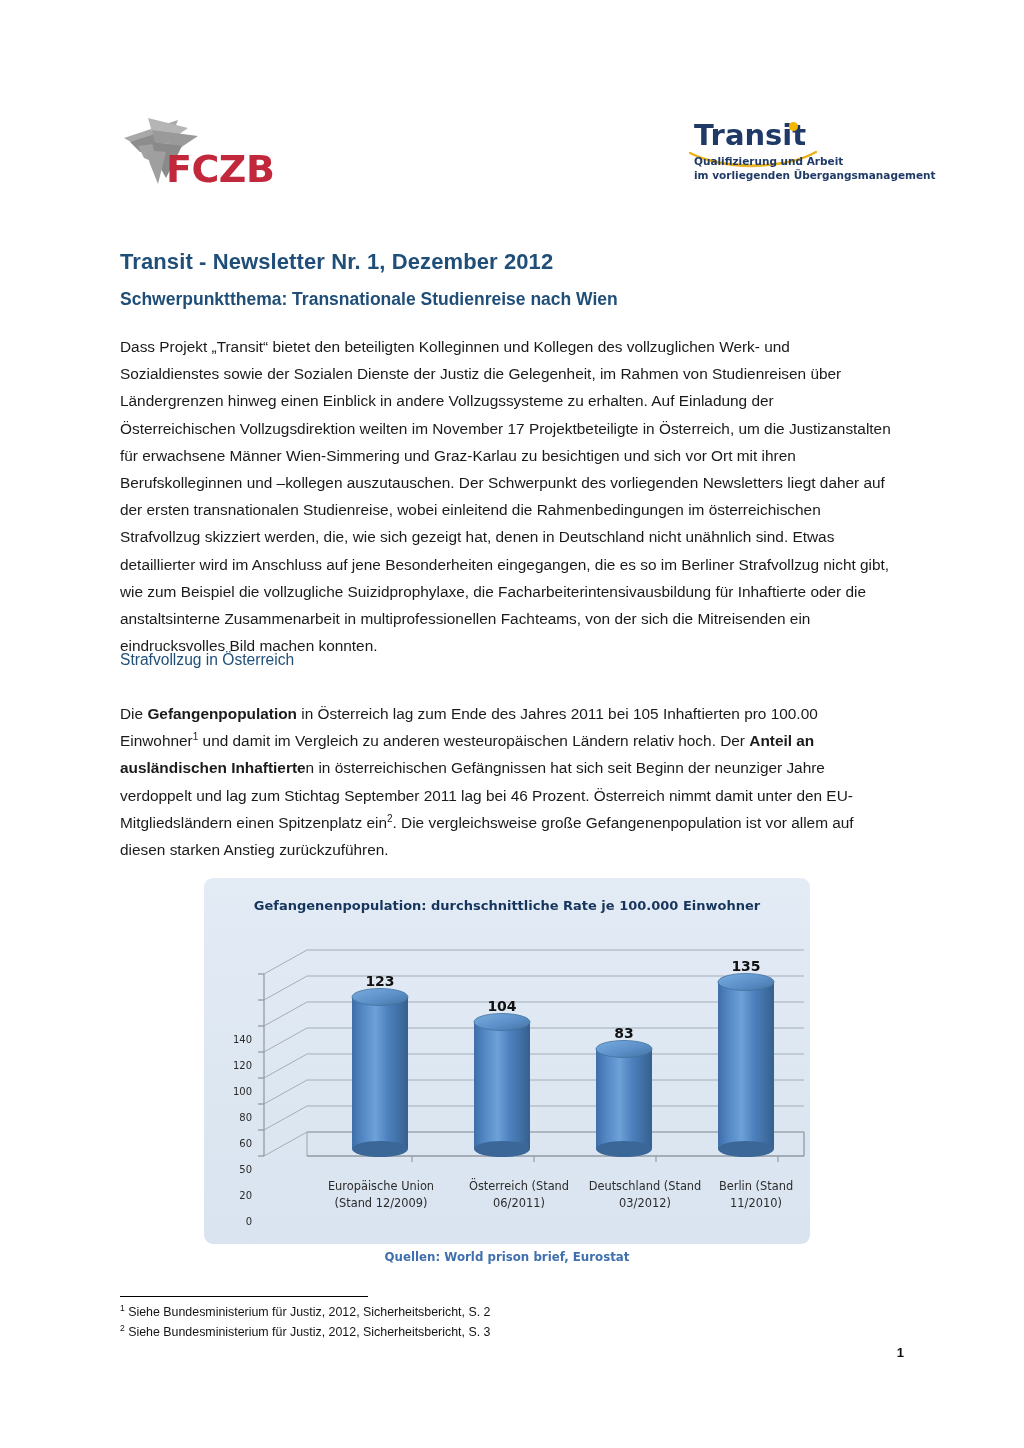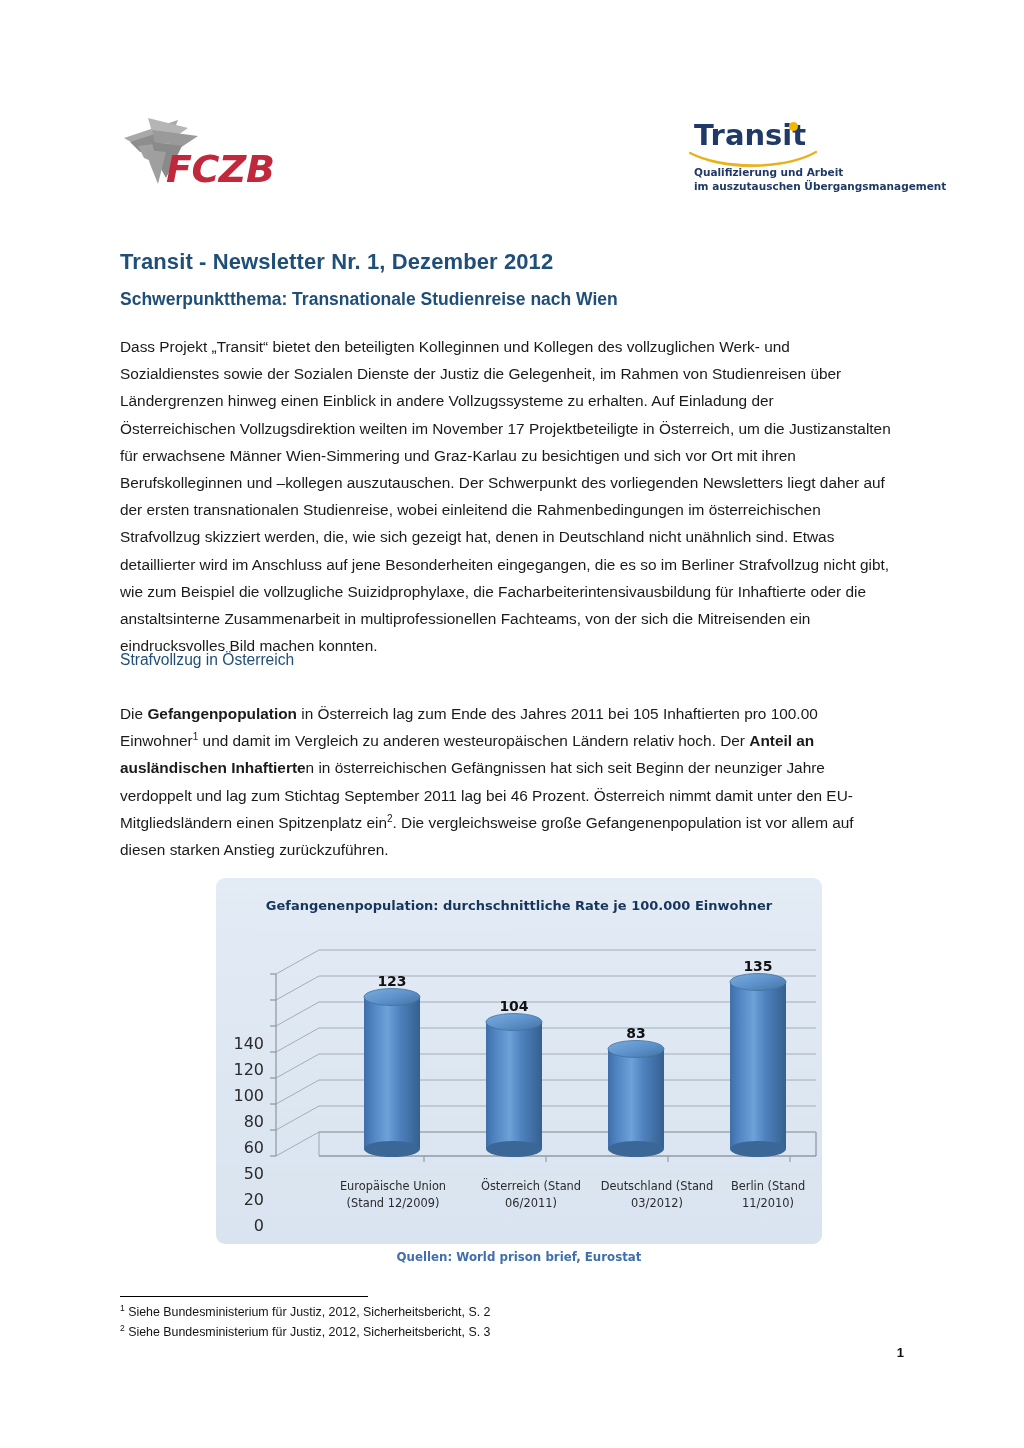--- a/index.html
+++ b/index.html
@@ -31,21 +31,20 @@
     width: 1024px;
     height: 225px;
   }
 
   .fczb-logo {
     position: absolute;
     left: 122px;
     top: 112px;
     width: 190px;
     height: 90px;
-    font-style: italic;
   }
   .fczb-mark {
     position: absolute;
     left: 0;
     top: 0;
     width: 90px;
     height: 78px;
   }
   .fczb-text {
     position: absolute;
@@ -89,21 +88,21 @@
   .transit-swoosh {
     position: absolute;
     left: 0px;
     top: 27px;
     width: 150px;
     height: 26px;
   }
   .transit-sub {
     position: absolute;
     left: 6px;
-    top: 46px;
+    top: 35px;
     font-family: "DejaVu Sans", sans-serif;
     font-size: 10.5px;
     font-weight: bold;
     color: #1f3a66;
     line-height: 1.32;
     white-space: nowrap;
   }
 
   
   .doc-title {
@@ -151,21 +150,21 @@
   .body-block b { font-weight: bold; }
   .body-block sup {
     font-size: 10px;
     vertical-align: super;
     line-height: 0;
   }
 
   
   .chart-figure {
     position: absolute;
-    left: 216px;
+    left: 204px;
     top: 878px;
     width: 709px;
     height: 396px;
   }
   .chart-box {
     position: absolute;
     left: 0;
     top: 0;
     width: 606px;
     height: 366px;
@@ -190,21 +189,21 @@
     left: 0;
     top: 66px;
     width: 606px;
     height: 232px;
   }
   .plot svg { display: block; }
 
   .axis-label {
     position: absolute;
     font-family: "DejaVu Sans", sans-serif;
-    font-size: 16px;
+    font-size: 10px;
     color: #2b2b2b;
     text-align: right;
     width: 34px;
   }
 
   .bar-value {
     position: absolute;
     font-family: "DejaVu Sans", sans-serif;
     font-size: 14px;
     font-weight: bold;
@@ -297,21 +296,21 @@
 
     <div class="transit-logo">
       <div class="transit-word">Transit</div>
       <div class="transit-dot"></div>
       <svg class="transit-swoosh" viewBox="0 0 150 26">
         <path d="M2,6 C30,24 92,26 128,5 C104,22 40,23 2,6 Z" fill="#f0b93b"></path>
         <path d="M2,6 C34,22 96,23 128,5" stroke="#eab117" stroke-width="2.2" fill="none" stroke-linecap="round"></path>
       </svg>
       <div class="transit-sub">
         <span>Qualifizierung und Arbeit</span><br>
-        <span>im auszutauschen Übergangsmanagement</span>
+        <span>im vorliegenden Übergangsmanagement</span>
       </div>
     </div>
   </div>
 
   <div class="doc-title">Transit - Newsletter Nr. 1, Dezember 2012</div>
   <div class="doc-subtitle">Schwerpunktthema: Transnationale Studienreise nach Wien</div>
 
   <div class="body-block" id="intro-paragraph">Dass Projekt „Transit“ bietet den beteiligten Kolleginnen und Kollegen des vollzuglichen Werk- und Sozialdienstes sowie der Sozialen Dienste der Justiz die Gelegenheit, im Rahmen von Studienreisen über Ländergrenzen hinweg einen Einblick in andere Vollzugssysteme zu erhalten. Auf Einladung der Österreichischen Vollzugsdirektion weilten im November 17 Projektbeteiligte in Österreich, um die Justizanstalten für erwachsene Männer Wien-Simmering und Graz-Karlau zu besichtigen und sich vor Ort mit ihren Berufskolleginnen und –kollegen auszutauschen. Der Schwerpunkt des vorliegenden Newsletters liegt daher auf der ersten transnationalen Studienreise, wobei einleitend die Rahmenbedingungen im österreichischen Strafvollzug skizziert werden, die, wie sich gezeigt hat, denen in Deutschland nicht unähnlich sind. Etwas detaillierter wird im Anschluss auf  jene Besonderheiten eingegangen, die es so im Berliner Strafvollzug nicht gibt, wie zum Beispiel die vollzugliche Suizidprophylaxe, die Facharbeiterintensivausbildung für Inhaftierte oder die anstaltsinterne Zusammenarbeit in multiprofessionellen Fachteams, von der sich die Mitreisenden ein eindrucksvolles Bild machen konnten.</div>
 
   <div class="section-heading">Strafvollzug in Österreich</div>

